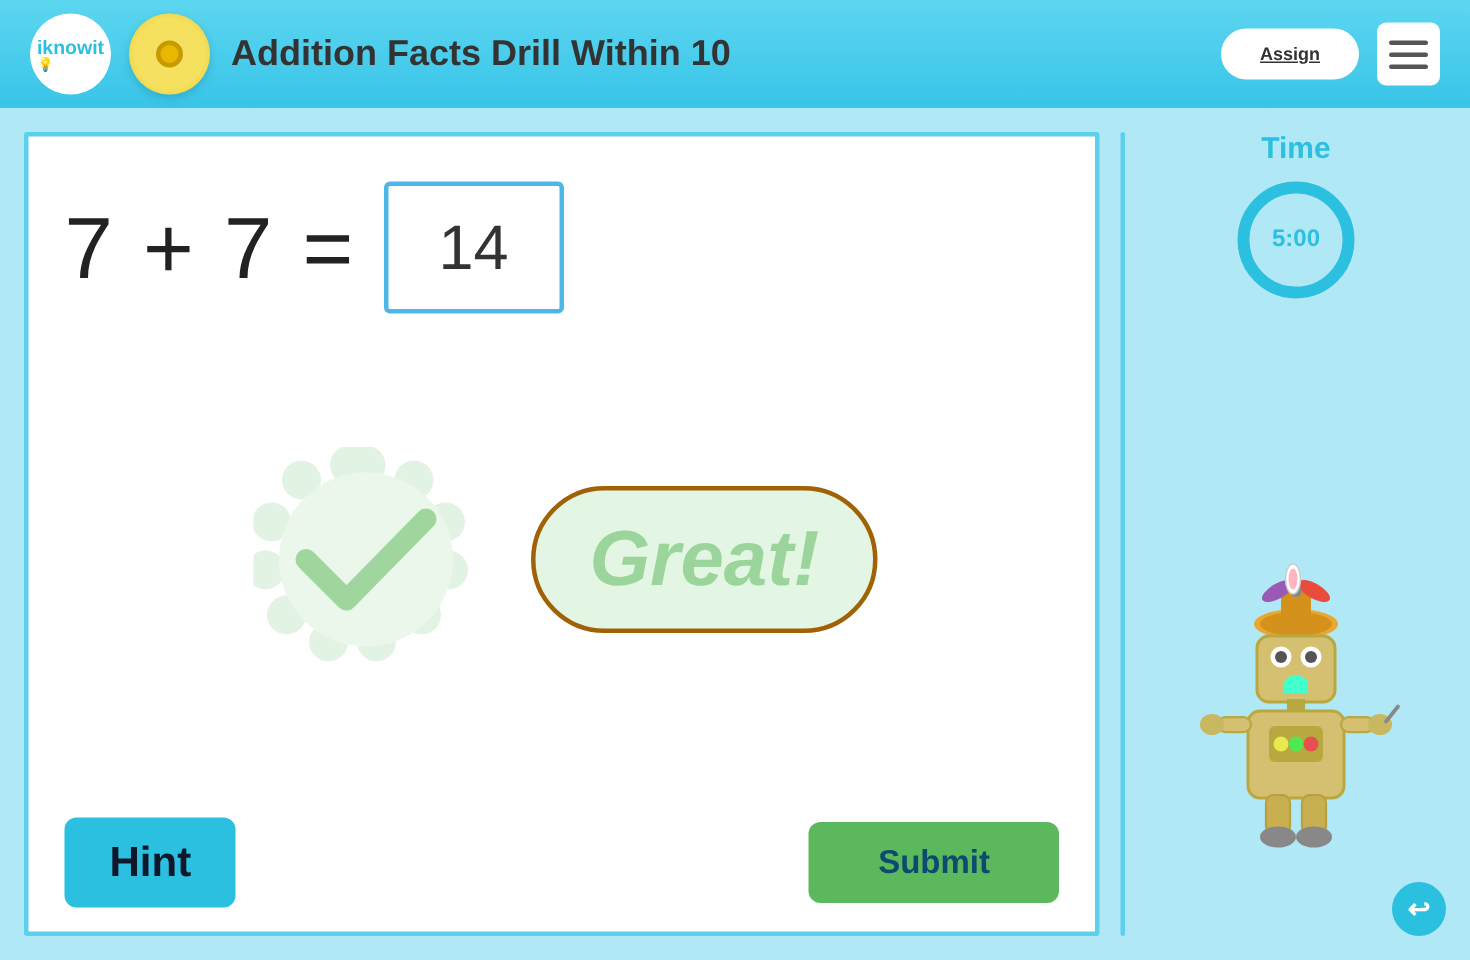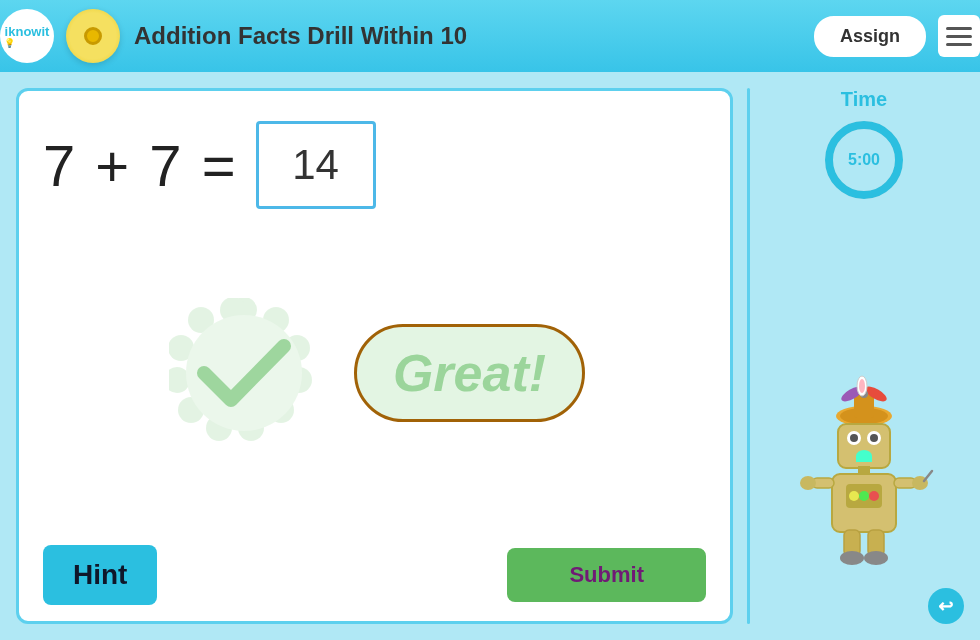--- a/index.html
+++ b/index.html
@@ -11,21 +11,21 @@
       background: #b0e8f5;
     }
 
     
     .header {
       width: 100%;
       height: 72px;
       background: linear-gradient(180deg, #5dd6f0 0%, #38c4e8 100%);
       display: flex;
       align-items: center;
-      padding: 0 0;
+      padding: 0 20px;
       position: relative;
     }
 
     .logo-container {
       background: white;
       border-radius: 50%;
       width: 54px;
       height: 54px;
       display: flex;
       align-items: center;
@@ -70,25 +70,26 @@
       font-size: 24px;
       font-weight: 600;
       flex: 1;
     }
 
     .assign-btn {
       background: white;
       border: 2px solid white;
       border-radius: 20px;
       padding: 8px 24px;
-      font-size: 18px;
+      font-size: 12px;
       font-weight: 700;
       color: #333;
       cursor: pointer;
       margin-right: 12px;
+      text-decoration: underline;
     }
 
     .menu-btn {
       background: white;
       border: none;
       border-radius: 6px;
       width: 42px;
       height: 42px;
       display: flex;
       flex-direction: column;
@@ -113,21 +114,21 @@
       height: calc(640px - 72px);
       background: #b0e8f5;
       padding: 16px;
       gap: 14px;
     }
 
     
     .left-panel {
       flex: 1;
       background: white;
-      border-radius: 12px;
+      border-radius: 2px;
       border: 3px solid #5dd0ee;
       position: relative;
       display: flex;
       flex-direction: column;
       padding: 20px 24px 16px;
       overflow: hidden;
     }
 
     .equation {
       display: flex;
@@ -206,24 +207,24 @@
       border: none;
       border-radius: 8px;
       padding: 14px 30px;
       font-size: 28px;
       font-weight: 700;
       cursor: pointer;
     }
 
     .submit-btn {
       background: #5cb85c;
-      color: #701a75;
+      color: #0c4a6e;
       border: none;
       border-radius: 8px;
-      padding: 14px 62px;
+      padding: 14px 46px;
       font-size: 22px;
       font-weight: 700;
       cursor: pointer;
     }
 
     
     .divider {
       width: 3px;
       height: 100%;
       background: #5dd0ee;

